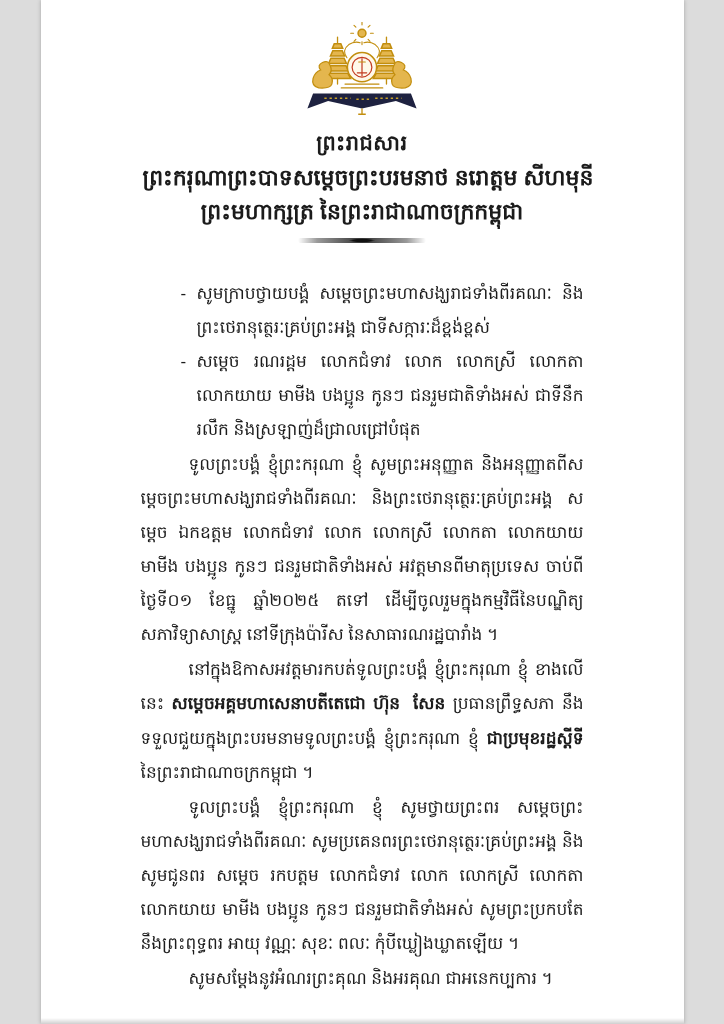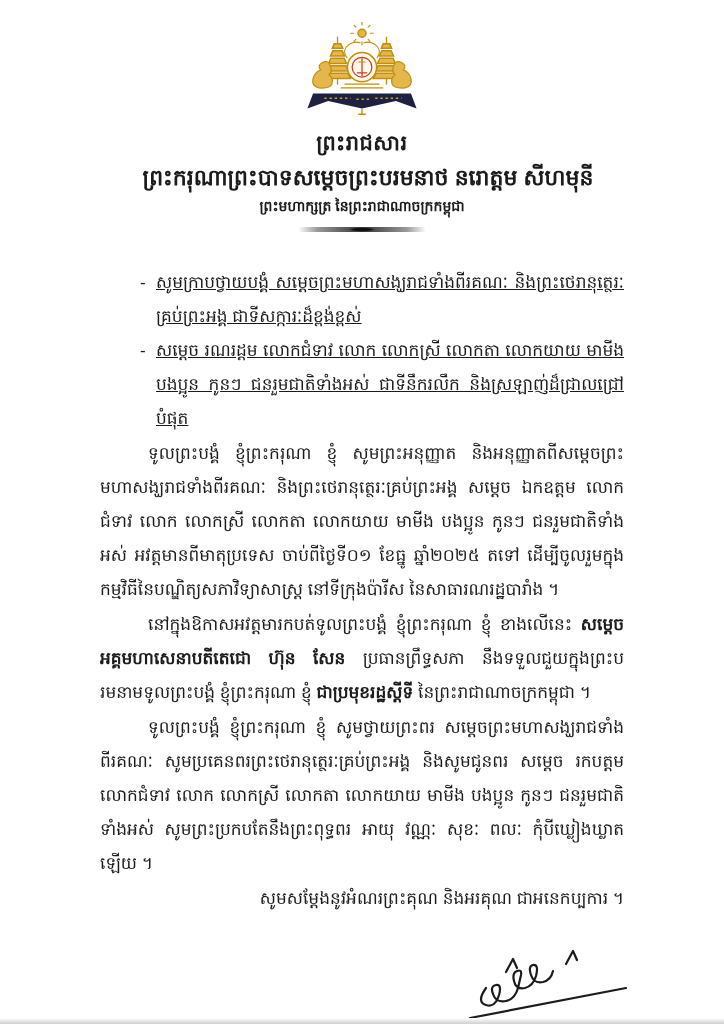--- a/index.html
+++ b/index.html
@@ -1,47 +1,47 @@
 <!DOCTYPE html>
 <html lang="km"><head>
 <meta charset="utf-8">
 <style>
   html,body{margin:0;padding:0;background:#dcdcdc;}
   .page{
-    width:724px;height:1024px;margin:0 auto;background:#ffffff;
+    width:643px;height:1024px;margin:0 auto;background:#ffffff;
     position:relative;overflow:hidden;
     font-family:"Liberation Sans","DejaVu Sans",sans-serif;
     color:#1b1b1b;
     box-shadow:0 0 4px rgba(0,0,0,.25);
   }
   .page::after{content:"";position:absolute;left:0;right:0;bottom:0;height:6px;
     background:linear-gradient(#fff,#cfcfcf);}
   .header{text-align:center;padding-top:22px;}
   .emblem{display:inline-block;}
   .title-block{margin-top:6px;line-height:1.45;}
   .title-1{font-size:21px;font-weight:800;letter-spacing:.5px;}
   .title-2{font-size:22px;font-weight:800;margin-top:4px;margin-left:12px;}
-  .title-3{font-size:14px;font-weight:800;margin-top:2px;}
+  .title-3{font-size:22px;font-weight:800;margin-top:2px;}
   .divider{
     width:128px;height:5px;margin:10px auto 0;border-radius:3px;
     background:
       radial-gradient(ellipse 22px 3px at 50% 50%, #111 0 40%, transparent 60%),
       linear-gradient(90deg, transparent 0, #9a9a9a 15%, #333 50%, #9a9a9a 85%, transparent 100%);
     background-repeat:no-repeat;
   }
   .content{padding:0 100px;}
   .salutation{margin-top:34px;padding-left:40px;}
   .bullet{display:flex;font-size:17px;line-height:34px;text-align:justify;}
   .bullet .dash{width:16px;flex:none;}
-  .bullet .btxt{flex:1;text-decoration:underline;}
+  .bullet .btxt{flex:1;}
   .bodytext p{font-size:17px;line-height:34px;text-align:justify;
     text-indent:48px;margin:1px 0 0;}
-  .bodytext p.short{text-align:right;}
+  .bodytext p.short{text-align:left;}
   .b{font-weight:700;}
-  .bb{font-weight:800;}
+  .bb{font-weight:800;font-family:Liberation Mono, monospace;}
   .sig-block{width:240px;margin:26px 56px 0 auto;text-align:center;}
   .sig-line{display:block;margin:0 auto;}
 </style>
 </head>
 <body>
 
 <div class="page">
 
   <div class="header">
     

